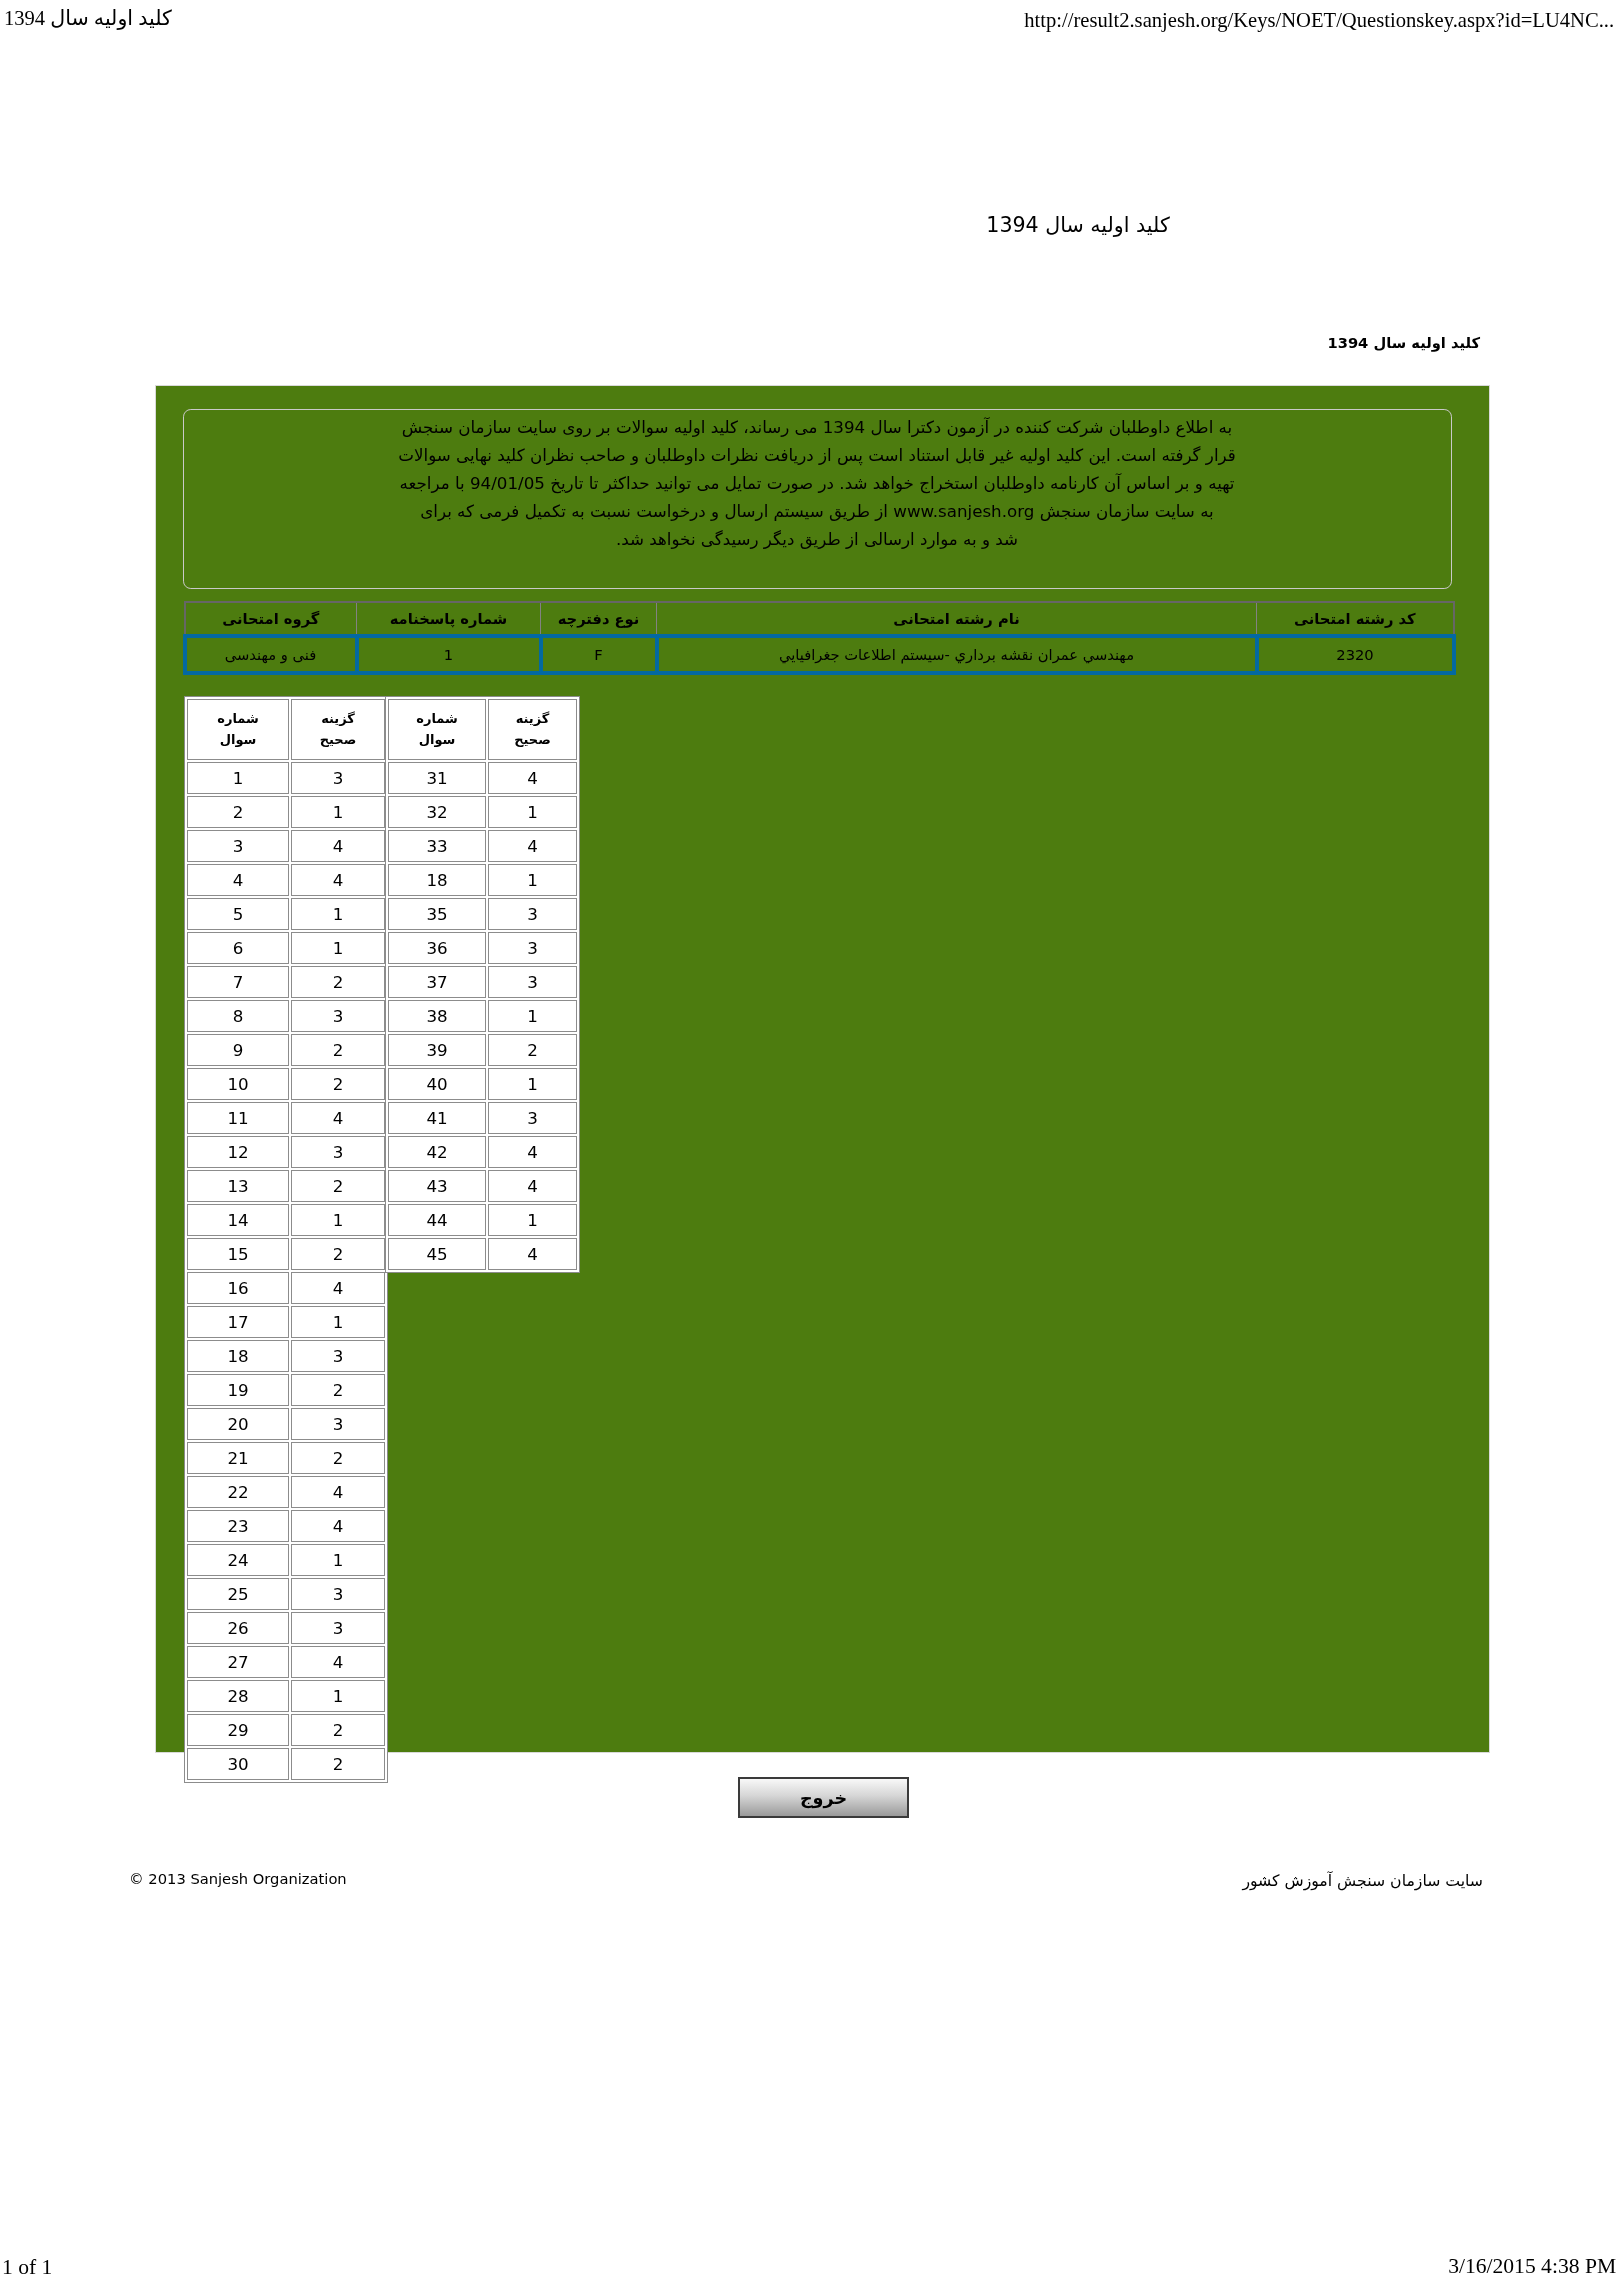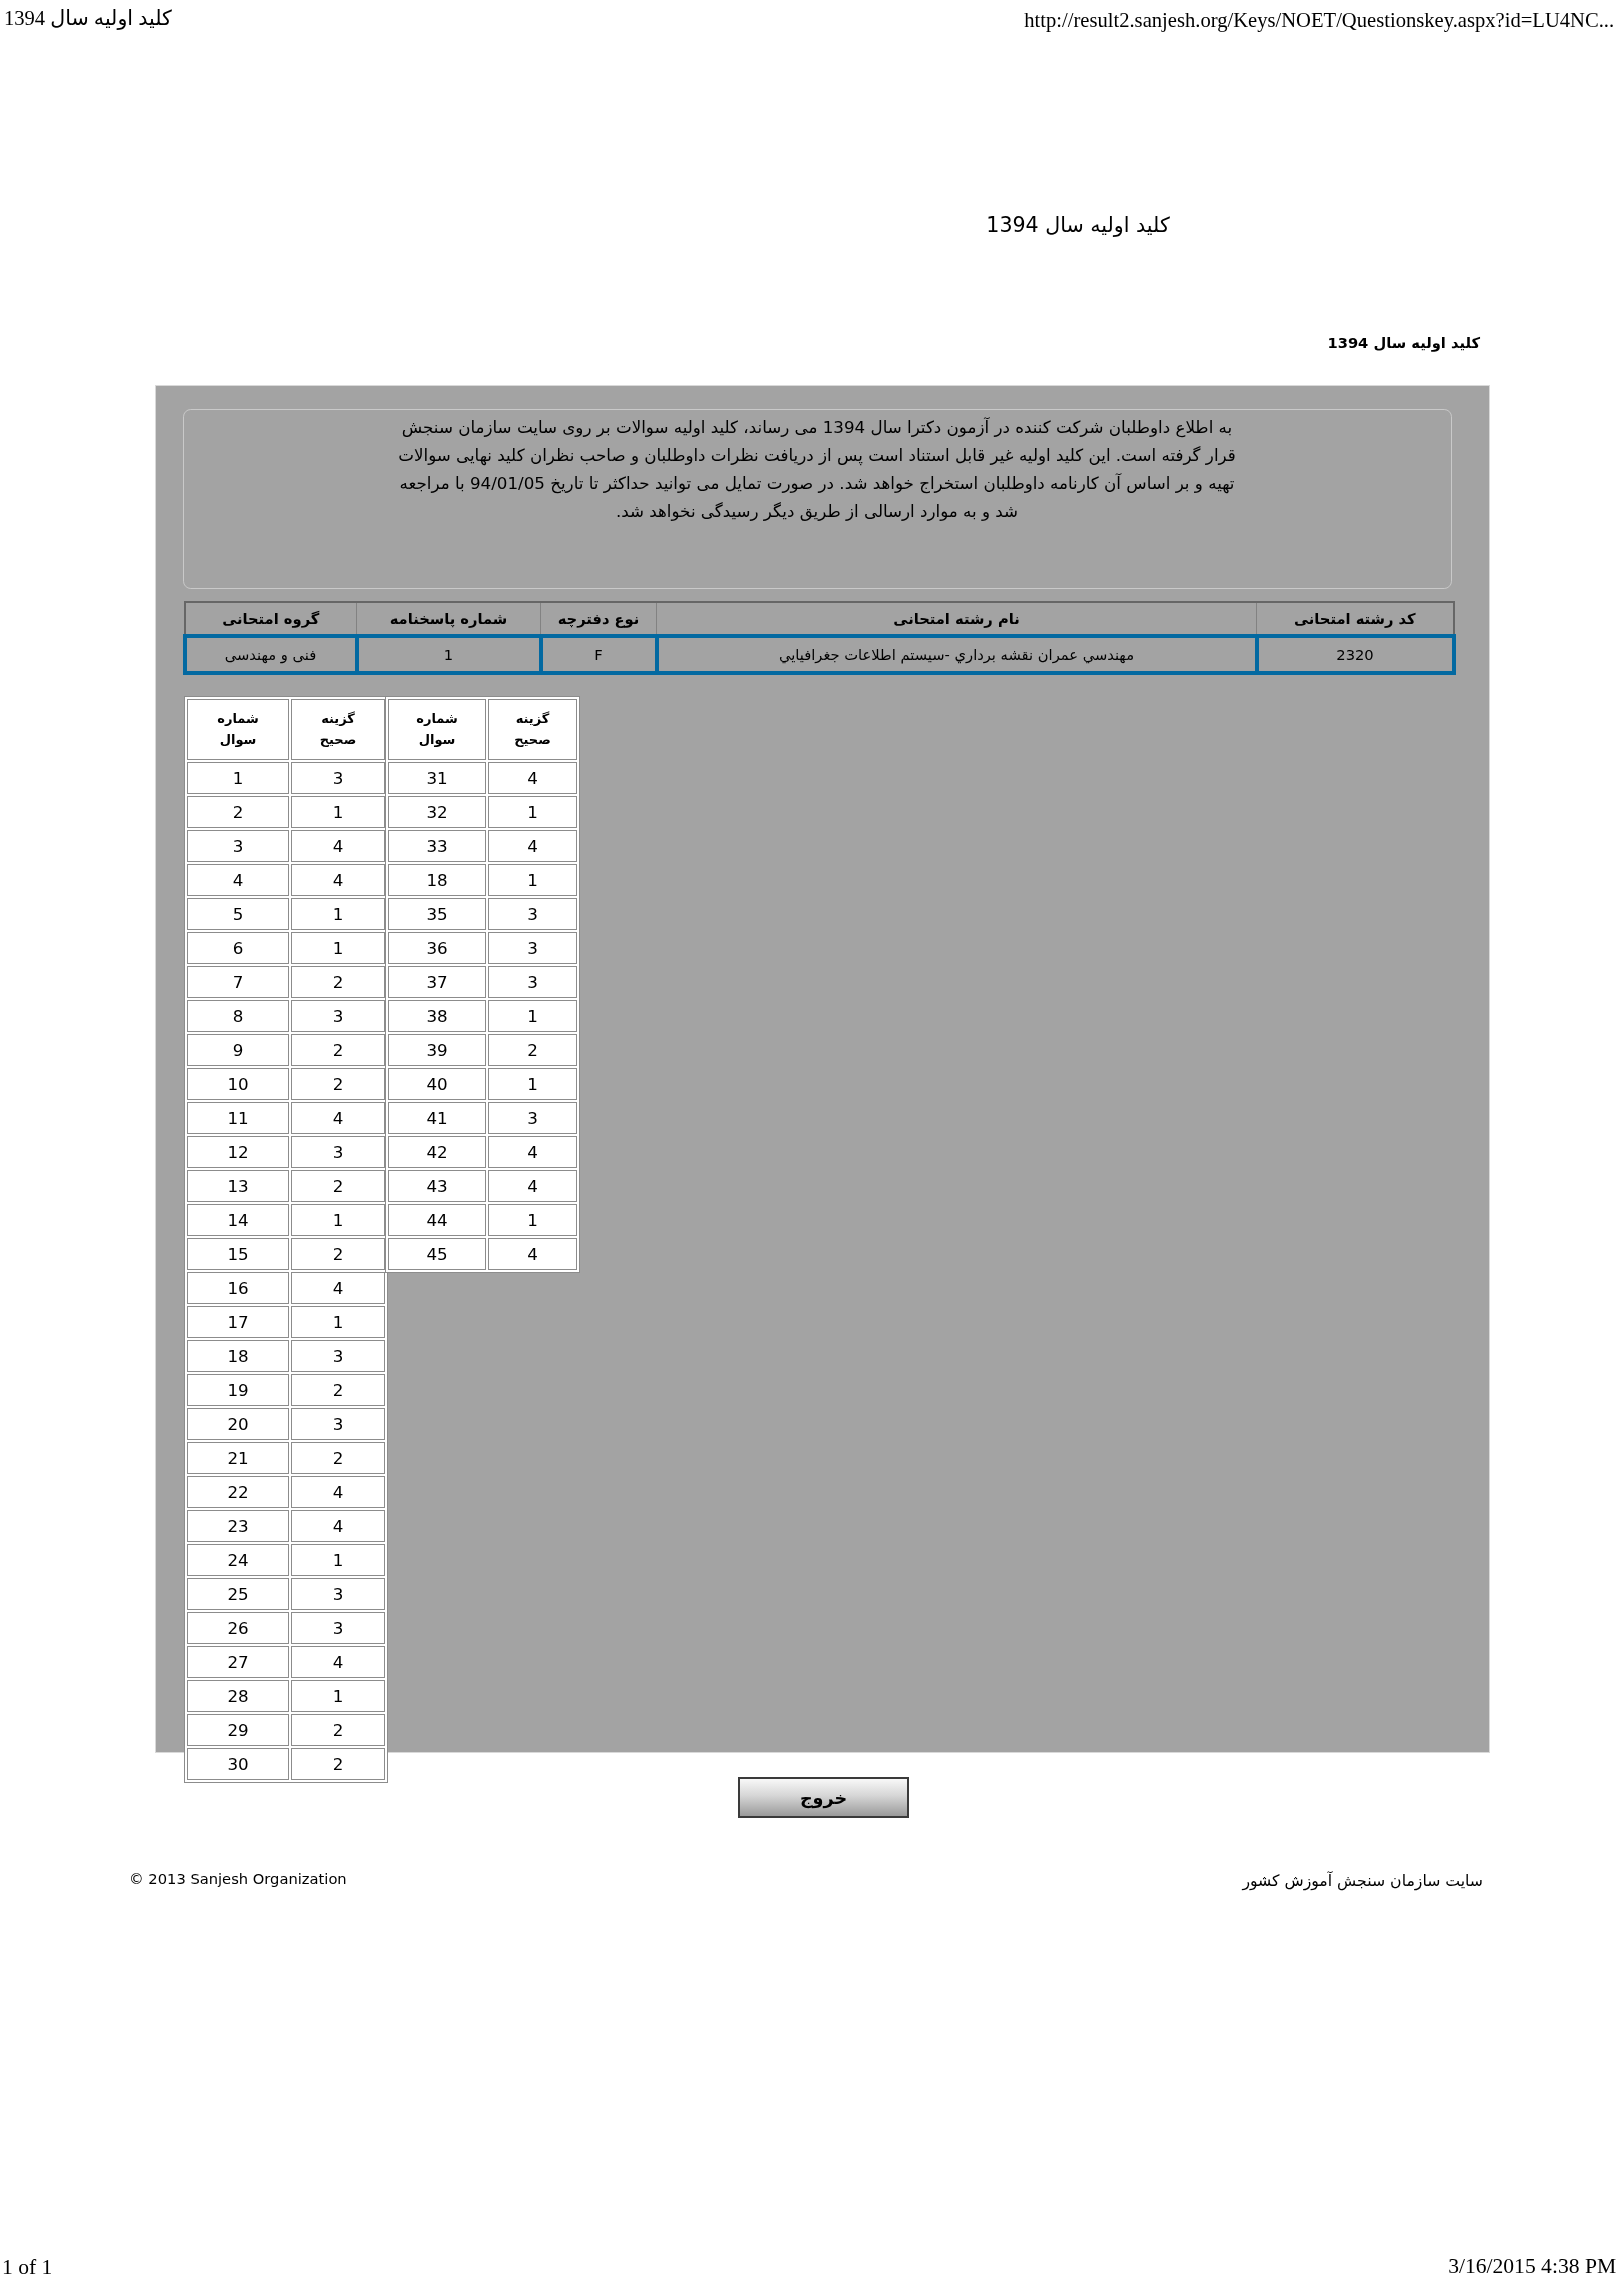--- a/index.html
+++ b/index.html
@@ -16,21 +16,21 @@
   #print-footer-date{position:absolute;top:2254px;right:3.9px;font-size:21.6px;}
 
   
   #page-title{position:absolute;top:213px;left:928px;width:300px;text-align:center;
     font-size:20.6px;direction:rtl;}
   #section-heading{position:absolute;top:334px;right:140px;font-size:14.7px;
     font-weight:bold;direction:rtl;}
 
   
   #content-box{position:absolute;left:155px;top:385px;width:1333px;height:1366px;
-    border:1px solid #d9d9d9;background:#a3a3a3;}
+    border:1px solid #d9d9d9;background:#4d7c0f;}
 
   
   #notice-box{position:absolute;left:26.5px;top:22.5px;width:1267px;height:175px;
     border:1px solid #c9c9c9;border-radius:7.8px;direction:rtl;padding-top:3.9px;box-sizing:content-box;}
   .notice-line{text-align:center;font-size:16.7px;line-height:28px;white-space:nowrap;}
 
   
   #info-table{position:absolute;left:26.5px;top:215px;border-collapse:collapse;
     border:2px solid #666;}
   #info-table th{border:1px solid #828282;font-size:14.7px;font-weight:bold;
@@ -69,20 +69,21 @@
 
 <div id="page-title">کلید اولیه سال 1394</div>
 <div id="section-heading">کلید اولیه سال 1394</div>
 
 <div id="content-box">
 
   <div id="notice-box">
     <div class="notice-line">به اطلاع داوطلبان شرکت کننده در آزمون دکترا سال 1394 می رساند، کلید اولیه سوالات بر روی سایت سازمان سنجش</div>
     <div class="notice-line">قرار گرفته است. این کلید اولیه غیر قابل استناد است پس از دریافت نظرات داوطلبان و صاحب نظران کلید نهایی سوالات</div>
     <div class="notice-line">تهیه و بر اساس آن کارنامه داوطلبان استخراج خواهد شد. در صورت تمایل می توانید حداکثر تا تاریخ 94/01/05 با مراجعه</div>
+    <div class="notice-line">به سایت سازمان سنجش www.sanjesh.org از طریق سیستم ارسال و درخواست نسبت به تکمیل فرمی که برای</div>
     <div class="notice-line">شد و به موارد ارسالی از طریق دیگر رسیدگی نخواهد شد.</div>
   </div>
 
   <table id="info-table">
     <colgroup>
       <col style="width:172px">
         <col style="width:184px">
         <col style="width:116px">
       <col style="width:600px">
         <col style="width:197px">

